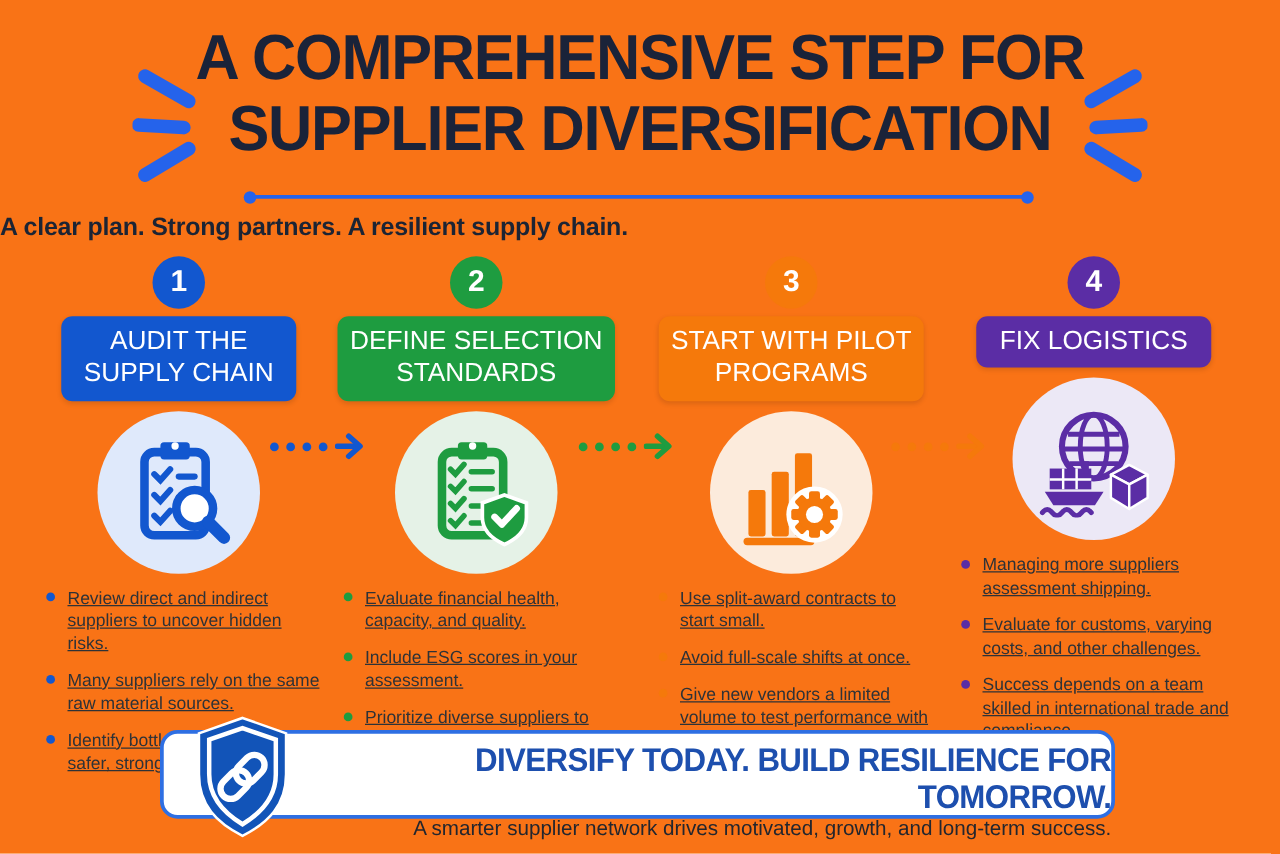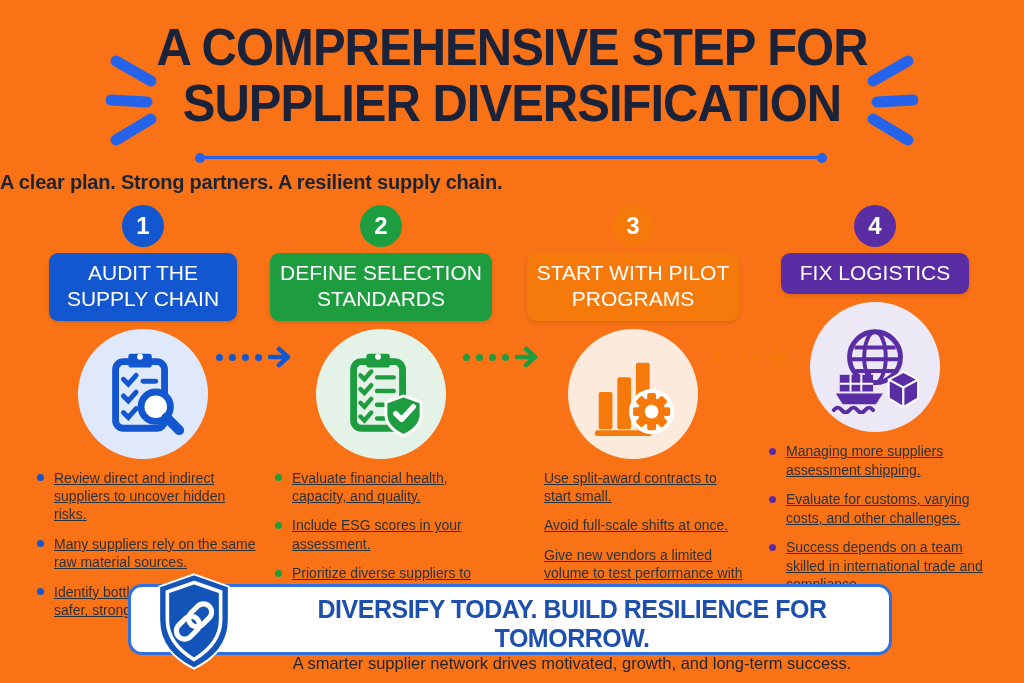--- a/index.html
+++ b/index.html
@@ -77,21 +77,21 @@
   .arrow-1 { left:463px; }
   .arrow-2 { left:713px; }
   .arrow .dot { width:7px; height:7px; border-radius:50%; background:var(--accent); }
 
   
   .banner {
     position:absolute; left:128px; top:584px; width:764px; height:71px;
     background:#ffffff; border:3px solid #2e6fe3; border-radius:14px;
   }
   .banner-shield { position:absolute; left:22px; top:-15px; width:82px; height:99px; }
-  .banner-text { margin-left:124px; padding-top:8px; text-align:center; }
+  .banner-text { margin-left:124px; padding-top:8px; text-align:right; }
   .banner-headline {
     font-size:25px; font-weight:bold; color:#1d4fae; letter-spacing:-0.5px;
     line-height:1.1; transform:scaleY(1.05); transform-origin:left top;
   }
   .banner-sub { font-size:16.5px; color:#23262e; margin-top:4px; }
 </style>
 </head>
 <body>
 
 <div class="stage">

